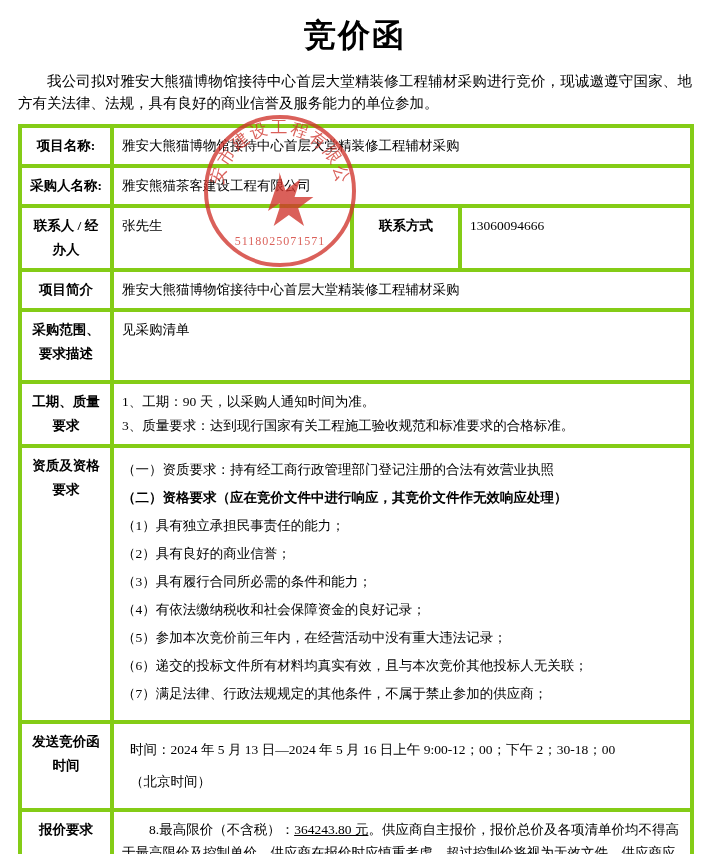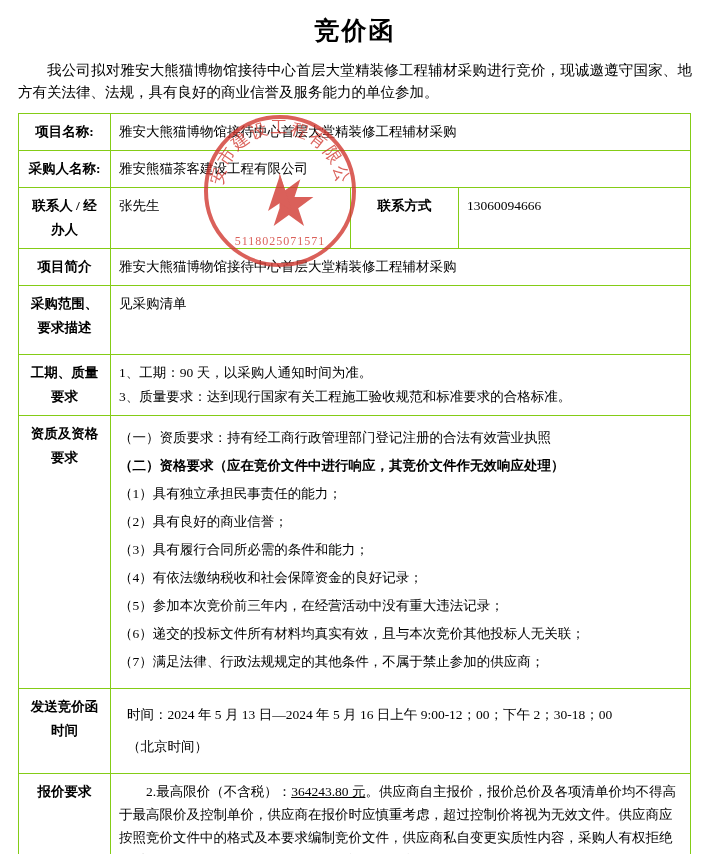--- a/index.html
+++ b/index.html
@@ -17,21 +17,21 @@
   }
   .page {
     position: relative;
     width: 710px;
     height: 854px;
     padding: 0;
     box-sizing: border-box;
   }
   .doc-title {
     text-align: center;
-    font-size: 25px;
+    font-size: 32px;
     font-weight: bold;
     letter-spacing: 2px;
     margin: 14px 0 12px 0;
   }
   .intro {
     font-size: 14.5px;
     line-height: 22px;
     margin: 0 18px 10px 18px;
     text-align: justify;
     text-indent: 2em;
@@ -39,21 +39,21 @@
   .intro .emph {
     text-decoration: none;
   }
   table.main {
     border-collapse: collapse;
     width: 672px;
     margin: 0 18px;
     table-layout: fixed;
   }
   table.main td {
-    border: 1px solid #84cc16;
+    border: 4px solid #84cc16;
     vertical-align: top;
     padding: 6px 8px;
     font-size: 13.5px;
     line-height: 24px;
   }
   td.label {
     font-weight: bold;
     text-align: center;
     width: 92px;
     vertical-align: middle;
@@ -187,21 +187,21 @@
           <span class="cell-line">时间</span>
         </td>
         <td class="val send-body" colspan="3">
           <p>时间：2024 年 5 月 13 日—2024 年 5 月 16 日上午 9:00-12；00；下午 2；30-18；00</p>
           <p>（北京时间）</p>
         </td>
       </tr>
       <tr>
         <td class="label mid">报价要求</td>
         <td class="val price-body" colspan="3">
-          <p><span>2.最高限价（不含税）：</span><span class="price-amount">364243.80 元</span><span>。供应商自主报价，报价总价及各项清单价均不得高于最高限价及控制单价，供应商在报价时应慎重考虑，超过控制价将视为无效文件。供应商应按照竞价文件中的格式及本要求编制竞价文件，供应商私自变更实质性内容，采购人有权拒绝（采购人认可的除外），超过控制价将视为无效文件。</span></p>
+          <p><span>8.最高限价（不含税）：</span><span class="price-amount">364243.80 元</span><span>。供应商自主报价，报价总价及各项清单价均不得高于最高限价及控制单价，供应商在报价时应慎重考虑，超过控制价将视为无效文件。供应商应按照竞价文件中的格式及本要求编制竞价文件，供应商私自变更实质性内容，采购人有权拒绝（采购人认可的除外），超过控制价将视为无效文件。</span></p>
 
         </td>
       </tr>
     </tbody>
   </table>
 
   <div class="seal">
     <svg width="160" height="160" viewBox="0 0 160 160" xmlns="http://www.w3.org/2000/svg">
       <circle cx="80" cy="80" r="74" fill="none" stroke="#d0342c" stroke-width="4"></circle>
       <path id="sealArc" d="M 22,80 A 58,58 0 0 1 138,80" fill="none" stroke="none"></path>

